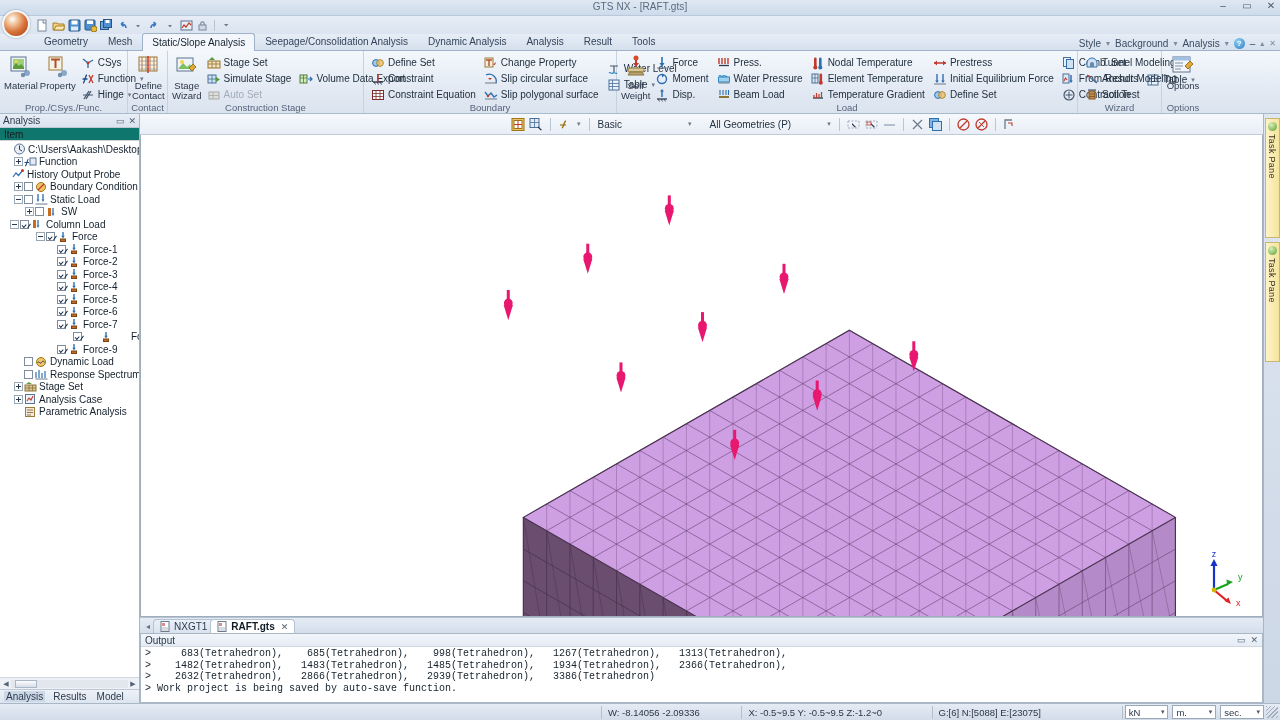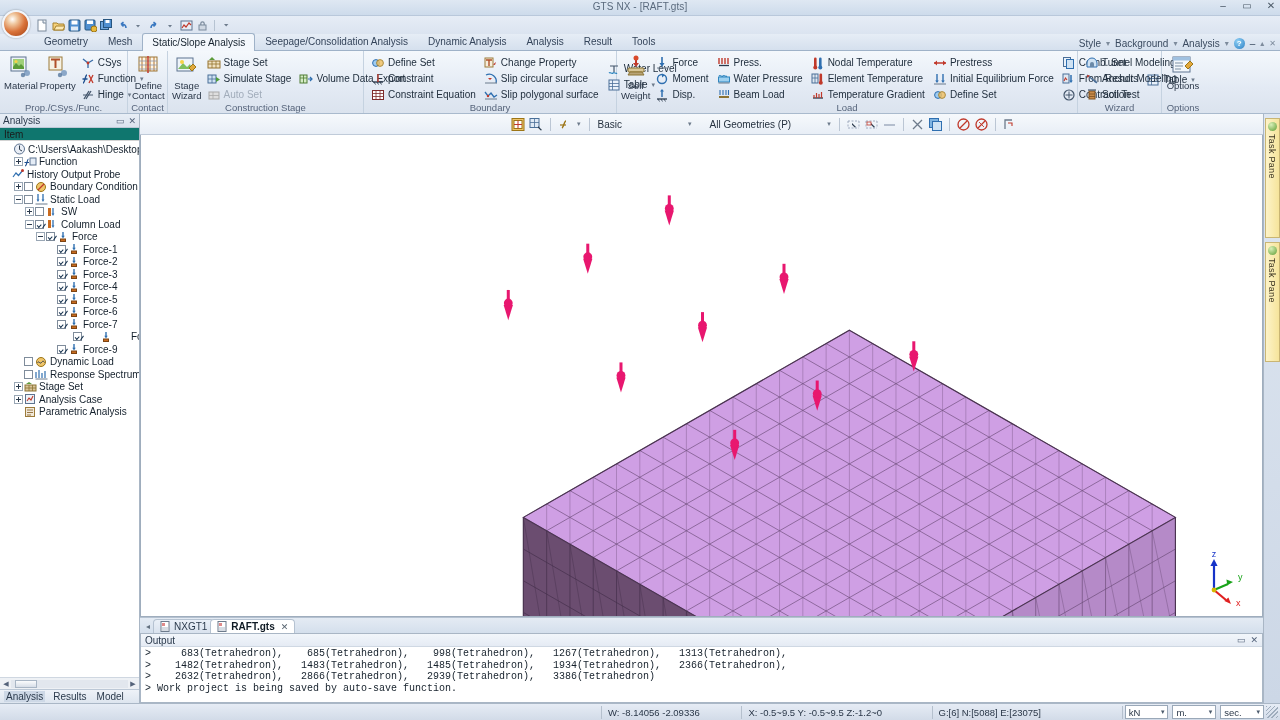--- a/index.html
+++ b/index.html
@@ -742,21 +742,21 @@
           <div class="tnode" style="padding-left: 25px;">
             <span class="exp has plus"></span>
             <span class="cb"></span>
             <span class="ticon"><svg viewBox="0 0 13 12">
                 <rect x="2" y="2" width="3" height="8" fill="#c96a1e"></rect>
                 <path d="M7 2v6" stroke="#2f6fb0" stroke-width="1.3"></path>
                 <path d="M7 10L5.6 7.6h2.8z" fill="#2f6fb0"></path>
               </svg></span>
             <span>SW</span>
           </div>
-          <div class="tnode" style="padding-left: 25px;">
+          <div class="tnode" style="padding-left: 10px;">
             <span class="exp has"></span>
             <span class="cb on"></span>
             <span class="ticon"><svg viewBox="0 0 13 12">
                 <rect x="2" y="2" width="3" height="8" fill="#c96a1e"></rect>
                 <path d="M7 2v6" stroke="#2f6fb0" stroke-width="1.3"></path>
                 <path d="M7 10L5.6 7.6h2.8z" fill="#2f6fb0"></path>
               </svg></span>
             <span>Column Load</span>
           </div>
           <div class="tnode" style="padding-left: 36px;">

